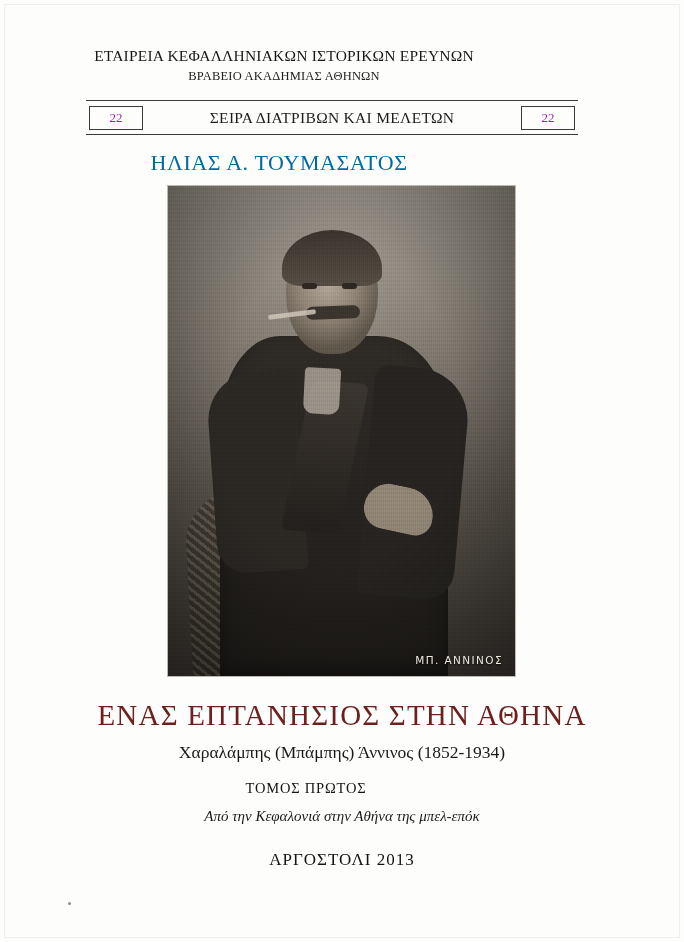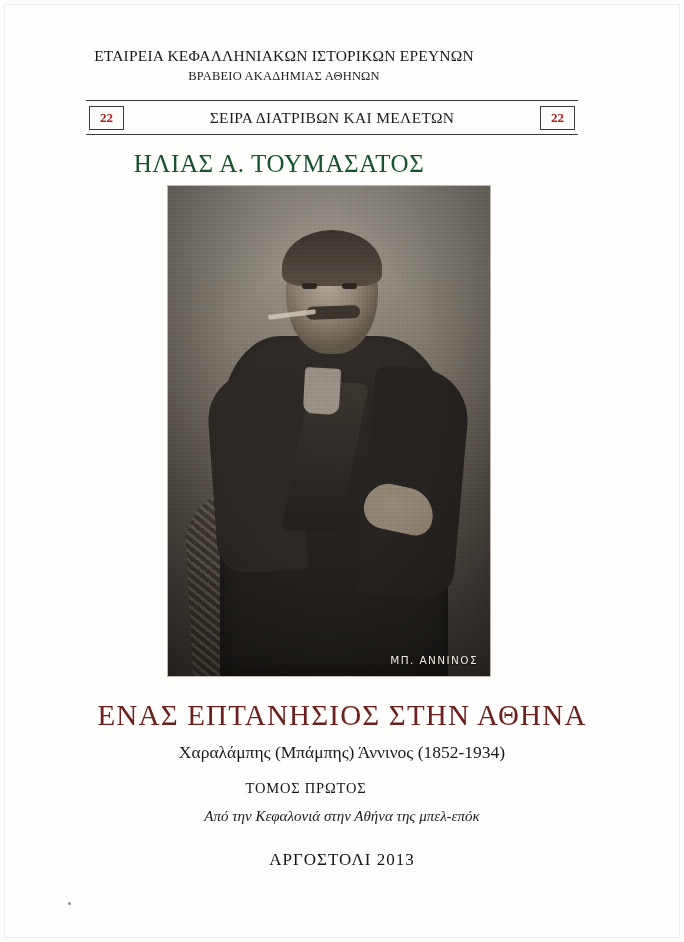--- a/index.html
+++ b/index.html
@@ -57,61 +57,61 @@
     left: 86px;
     width: 492px;
     height: 33px;
     border-top: 1px solid #3a3a3a;
     border-bottom: 1px solid #3a3a3a;
     display: flex;
     align-items: center;
     justify-content: space-between;
   }
   .series-num {
-    width: 35px;
+    width: 54px;
     height: 24px;
     border: 1px solid #3a3a3a;
     display: flex;
     align-items: center;
     justify-content: center;
     font-size: 13px;
-    color: #b91c1c;
+    color: #a21caf;
     box-sizing: border-box;
-    font-weight: bold;
   }
   .series-num.left { margin-left: 3px; }
   .series-num.right { margin-right: 3px; }
   .series-title {
     flex: 1;
     text-align: center;
     font-size: 15.5px;
     letter-spacing: 0.3px;
   }
 
   .author {
     position: absolute;
     top: 150px;
     left: 0;
     width: 558px;
     text-align: center;
-    font-size: 25px;
+    font-size: 22px;
     letter-spacing: 0.6px;
-    color: #14532d;
+    color: #0369a1;
   }
 
   
   .photo-frame {
     position: absolute;
     top: 186px;
     left: 168px;
     width: 322px;
     height: 490px;
     background: #6d6862;
     box-shadow: 0 0 0 1px #bdb8b1;
     overflow: hidden;
+    padding-left: 25px;
   }
   .photo-inner {
     position: absolute;
     inset: 0;
     background:
       radial-gradient(120% 90% at 50% 18%, rgba(200,192,180,0.38) 0%, rgba(120,114,105,0.18) 42%, rgba(40,37,34,0.55) 100%),
       linear-gradient(180deg, #8d887f 0%, #787268 28%, #5d574f 60%, #4a443d 100%);
     filter: none;
   }
   .photo-grain {

